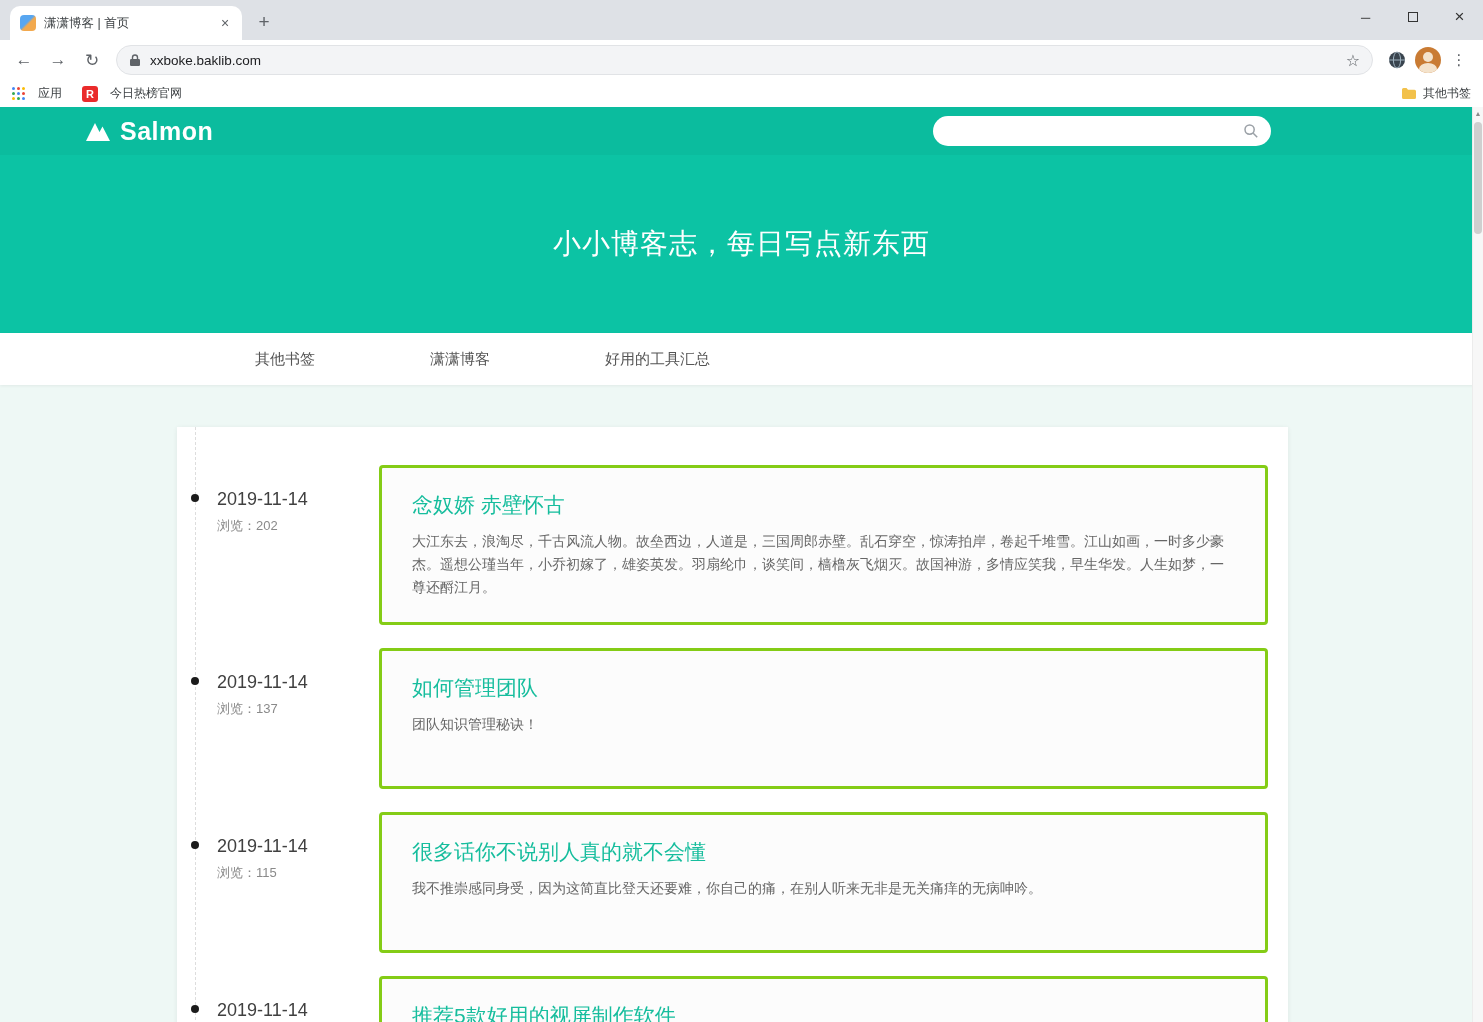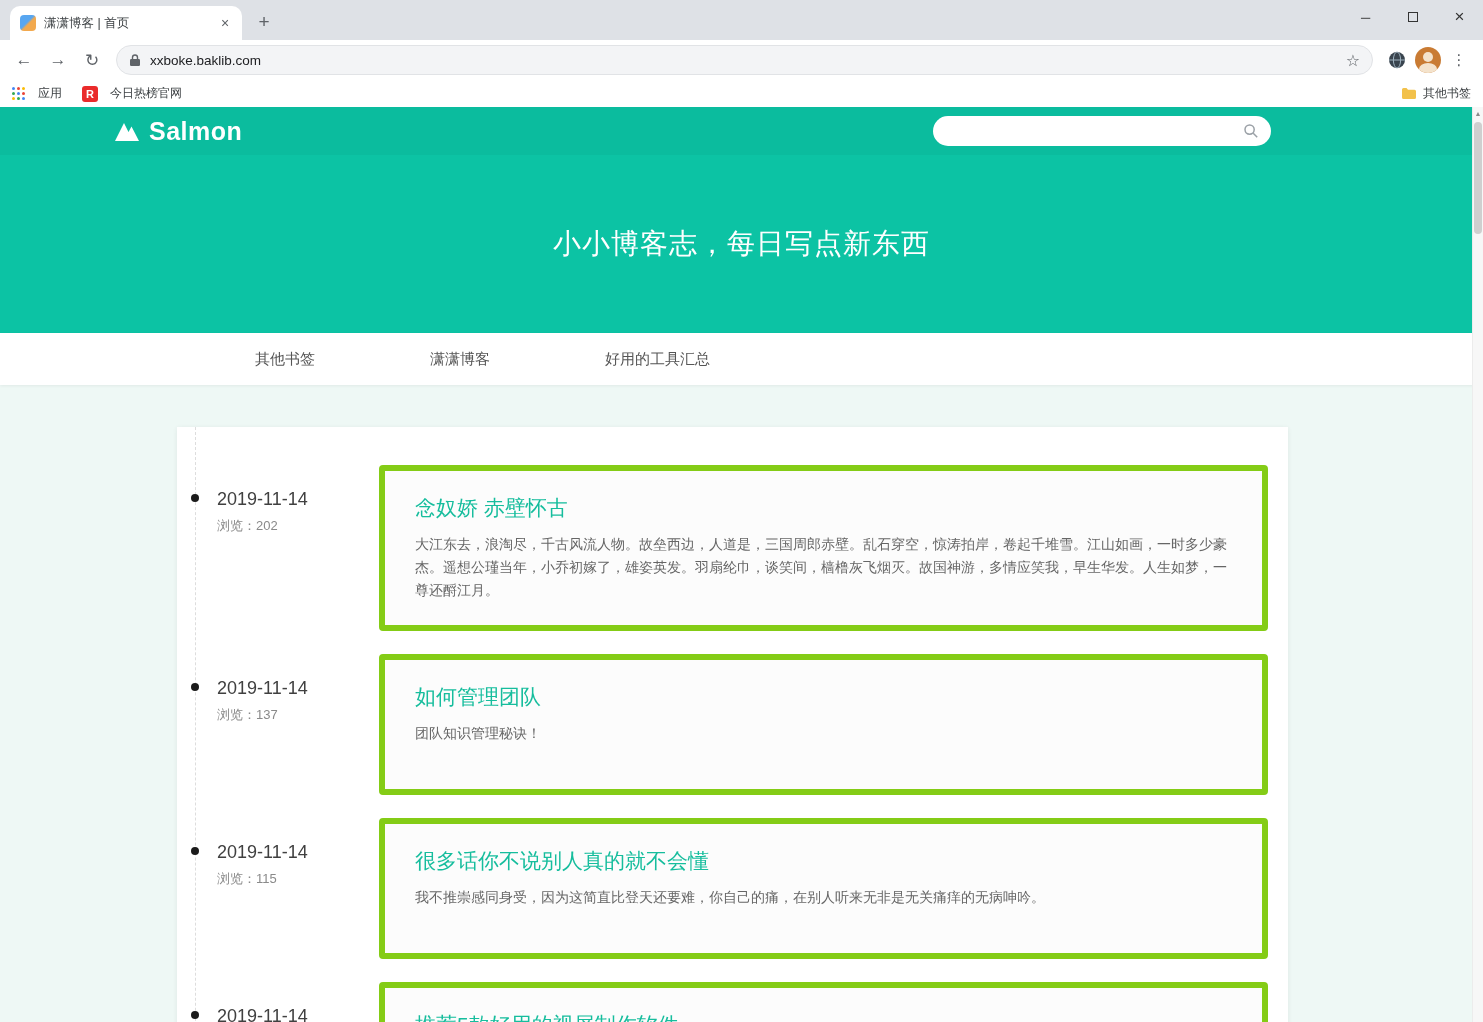--- a/index.html
+++ b/index.html
@@ -39,21 +39,21 @@
   .grid-icon i:nth-child(1){background:#4285f4}.grid-icon i:nth-child(2){background:#ea4335}.grid-icon i:nth-child(3){background:#fbbc05}
   .grid-icon i:nth-child(4){background:#34a853}.grid-icon i:nth-child(5){background:#4285f4}.grid-icon i:nth-child(6){background:#ea4335}
   .grid-icon i:nth-child(7){background:#fbbc05}.grid-icon i:nth-child(8){background:#34a853}.grid-icon i:nth-child(9){background:#4285f4}
   .r-badge { width:16px; height:16px; border-radius:3px; background:#ea2b2b; color:#fff; font-weight:bold; font-size:11px;
              display:flex; align-items:center; justify-content:center; }
   .bm-right { margin-left:auto; display:flex; align-items:center; gap:6px; }
 
   
   .webpage { position:relative; height:915px; background:#eef8f5; overflow:hidden; }
   .site-header { background:#0cc3a4; height:226px; }
-  .site-header-top { height:48px; background:rgba(0,0,0,0.035); display:flex; align-items:center; padding:0 212px 0 114px;justify-content:flex-end; }
+  .site-header-top { height:48px; background:rgba(0,0,0,0.035); display:flex; align-items:center; padding:0 212px 0 85px;justify-content:flex-end; }
   .logo { display:flex; align-items:center; gap:9px; color:#fff; font-size:25px; font-weight:bold; letter-spacing:.5px; }
   .search-box { margin-left:auto; width:338px; height:30px; background:#fff; border-radius:16px;
                 display:flex; align-items:center; padding:0 12px; }
   .search-box input { flex:1; border:none; outline:none; background:transparent; font-size:13px; color:#333; font-family:inherit; }
   .hero { height:178px; display:flex; align-items:center; justify-content:center; }
   .hero-title { color:#fff; font-size:28px; font-weight:400; letter-spacing:1px; }
 
   .site-nav { height:52px; background:#fff; display:flex; align-items:center; padding-left:255px; gap:115px;
               box-shadow:0 1px 3px rgba(0,0,0,0.06); position:relative; z-index:2; }
   .site-nav a { font-size:15px; color:#555; text-decoration:none; }
@@ -61,21 +61,21 @@
   .main { padding-top:42px; }
   .panel { margin-left:177px; width:1111px; min-height:640px; background:#fff;
            box-shadow:0 1px 5px rgba(0,0,0,0.07); padding:38px 0 30px; position:relative; }
   .panel::before { content:""; position:absolute; left:18px; top:0; bottom:0; border-left:1px dashed #ddd; }
 
   .post { display:flex; margin-bottom:23px; position:relative; }
   .post::before { content:""; position:absolute; left:14px; top:29px; width:8px; height:8px; border-radius:50%; background:#1b1b1b; }
   .post-meta { width:202px; flex-shrink:0; padding:24px 0 0 40px; }
   .post-date { font-size:18px; color:#404040; }
   .post-views { font-size:13px; color:#8a8a8a; margin-top:7px; }
-  .post-card { flex:1; margin-right:20px; background:#fcfcfc; border:6px solid #84cc16; border-radius:4px;
+  .post-card { flex:1; margin-right:20px; background:#fcfcfc; border:3px solid #84cc16; border-radius:4px;
                padding:23px 30px; min-height:141px; }
   .post-title { font-size:21px; font-weight:400; color:#16bd9d; cursor:pointer; }
   .post-excerpt { font-size:14px; color:#666; line-height:1.65; margin-top:11px; }
 
   
   .scrollbar { position:absolute; top:107px; right:0; width:11px; height:915px; background:#f7f7f7;
                border-left:1px solid #ececec; z-index:60; }
   .scroll-arrow { height:13px; display:flex; align-items:center; justify-content:center; font-size:7px; color:#8a8a8a; }
   .scroll-thumb { position:absolute; top:15px; left:1px; width:8px; height:112px; background:#cfcfcf; border-radius:4px; }
 

